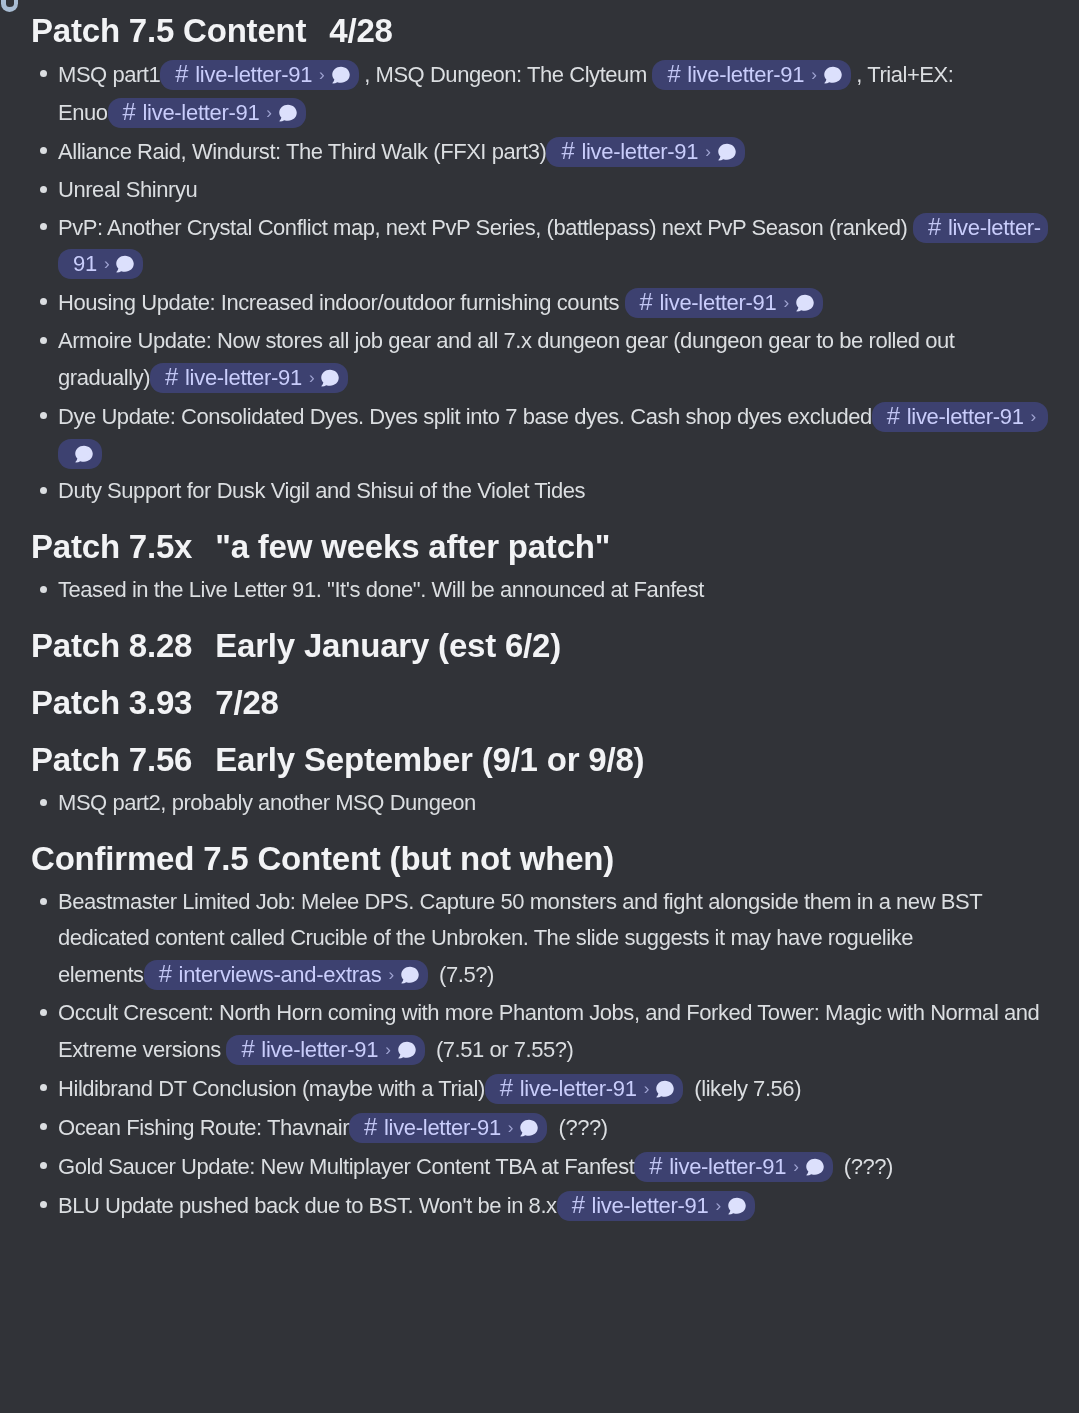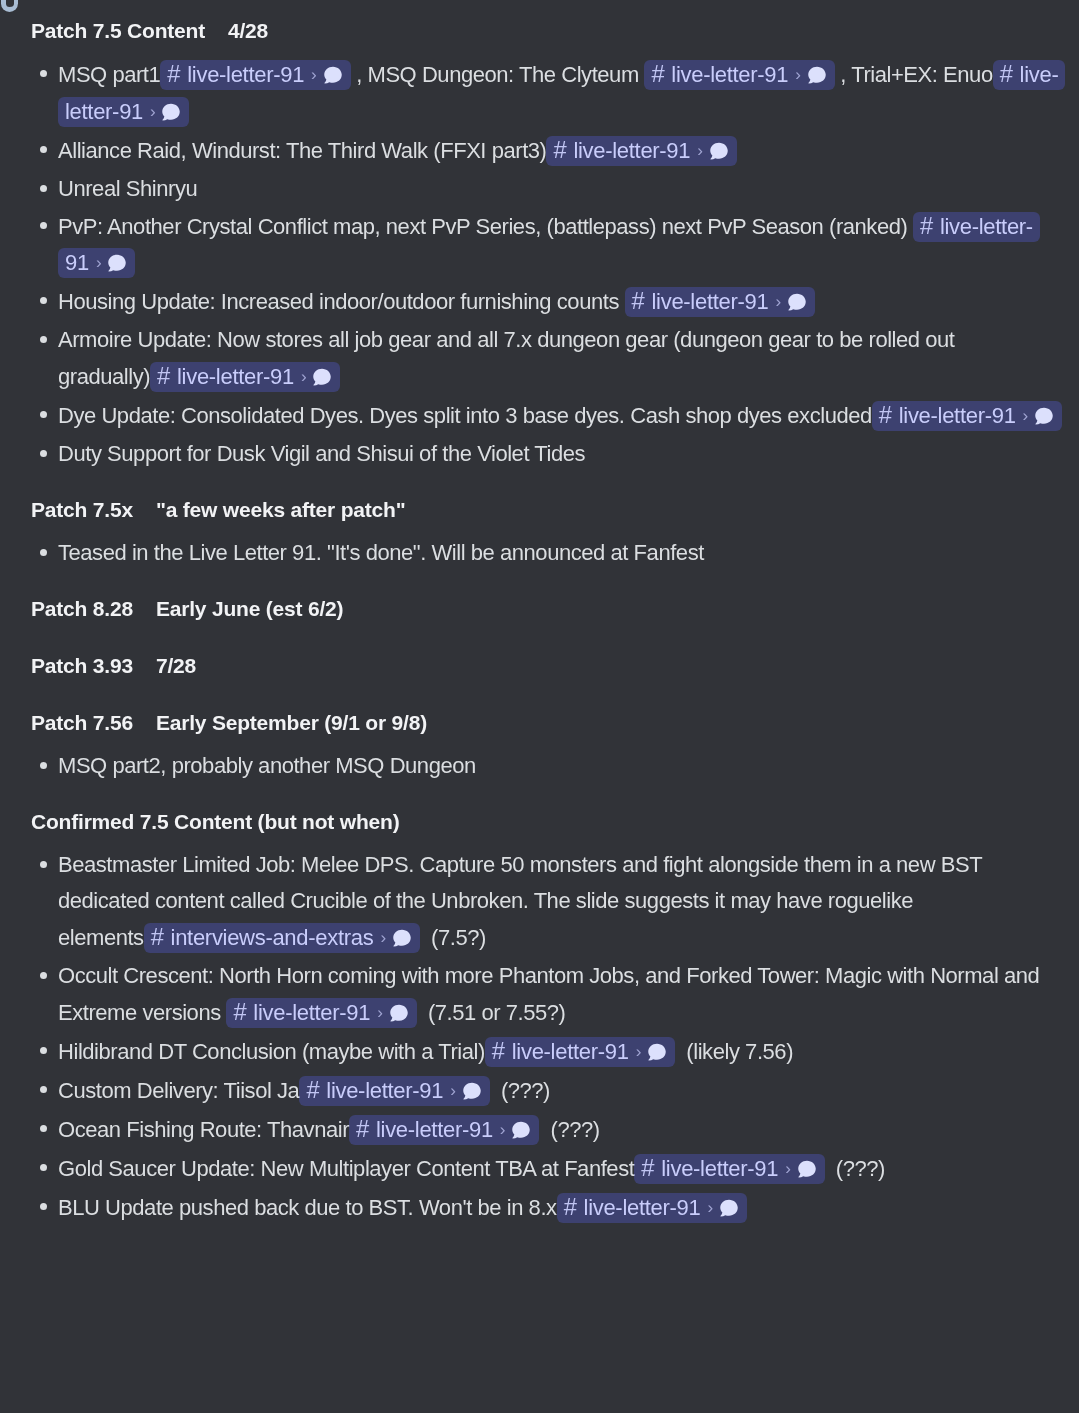--- a/index.html
+++ b/index.html
@@ -42,21 +42,21 @@
   }
   .message-content {
     color: var(--text);
     font-size: 22px;
     letter-spacing: -0.45px;
     line-height: 36px;
   }
   .block-heading {
     color: var(--heading);
     font-weight: bold;
-    font-size: 21px;
+    font-size: 33px;
     line-height: 38px;
     letter-spacing: -0.2px;
     margin: 19px 0 0 0;
   }
   .message-content > .block-heading:first-child { margin-top: 0; }
   .h-suffix { margin-left: 23px; }
   ul.block-list {
     list-style: none;
     margin: 6px 0 0 0;
     padding: 0 0 0 27px;
@@ -74,22 +74,22 @@
     width: 7px;
     height: 7px;
     border-radius: 50%;
     background: var(--text);
   }
   .mention {
     background: var(--mention-bg);
     color: var(--mention-text);
     font-weight: 500;
     letter-spacing: -0.3px;
-    border-radius: 6px;
-    padding: 2px 7px 3px 7px;
+    border-radius: 13px;
+    padding: 2px 7px 3px 15px;
     -webkit-box-decoration-break: clone;
     box-decoration-break: clone;
     cursor: pointer;
   }
   .m-hash { font-size: 1.08em; margin-right: 7px; opacity: 0.95; }
   .m-chevron {
     font-size: 0.78em;
     margin: 0 5px 0 7px;
     opacity: 0.7;
     position: relative;
@@ -124,49 +124,46 @@
         <li class="list-item"><span class="seg-text">Unreal Shinryu</span></li>
         <li class="list-item"><span class="seg-text">PvP: Another Crystal Conflict map, next PvP Series, (battlepass) next PvP Season (ranked) </span><span class="mention"><span class="m-hash">#</span><span class="m-name">live-letter-91</span><span class="m-chevron">›</span><svg viewBox="0 0 24 24" class="m-bubble">
               <path d="M12 2C6.5 2 2 6 2 10.8c0 2.2.9 4.2 2.4 5.7-.2 1.5-.9 2.8-2 3.9-.3.3-.1.8.3.8 1.9-.1 3.6-.7 5-1.6 1.3.4 2.8.7 4.3.7 5.5 0 10-4 10-9.1S17.5 2 12 2z"></path>
             </svg></span></li>
         <li class="list-item"><span class="seg-text">Housing Update: Increased indoor/outdoor furnishing counts </span><span class="mention"><span class="m-hash">#</span><span class="m-name">live-letter-91</span><span class="m-chevron">›</span><svg viewBox="0 0 24 24" class="m-bubble">
               <path d="M12 2C6.5 2 2 6 2 10.8c0 2.2.9 4.2 2.4 5.7-.2 1.5-.9 2.8-2 3.9-.3.3-.1.8.3.8 1.9-.1 3.6-.7 5-1.6 1.3.4 2.8.7 4.3.7 5.5 0 10-4 10-9.1S17.5 2 12 2z"></path>
             </svg></span></li>
         <li class="list-item"><span class="seg-text">Armoire Update: Now stores all job gear and all 7.x dungeon gear (dungeon gear to be rolled out gradually)</span><span class="mention"><span class="m-hash">#</span><span class="m-name">live-letter-91</span><span class="m-chevron">›</span><svg viewBox="0 0 24 24" class="m-bubble">
               <path d="M12 2C6.5 2 2 6 2 10.8c0 2.2.9 4.2 2.4 5.7-.2 1.5-.9 2.8-2 3.9-.3.3-.1.8.3.8 1.9-.1 3.6-.7 5-1.6 1.3.4 2.8.7 4.3.7 5.5 0 10-4 10-9.1S17.5 2 12 2z"></path>
             </svg></span></li>
-        <li class="list-item"><span class="seg-text">Dye Update: Consolidated Dyes. Dyes split into 3 base dyes. Cash shop dyes excluded</span><span class="mention"><span class="m-hash">#</span><span class="m-name">live-letter-91</span><span class="m-chevron">›</span><svg viewBox="0 0 24 24" class="m-bubble">
+        <li class="list-item"><span class="seg-text">Dye Update: Consolidated Dyes. Dyes split into 7 base dyes. Cash shop dyes excluded</span><span class="mention"><span class="m-hash">#</span><span class="m-name">live-letter-91</span><span class="m-chevron">›</span><svg viewBox="0 0 24 24" class="m-bubble">
               <path d="M12 2C6.5 2 2 6 2 10.8c0 2.2.9 4.2 2.4 5.7-.2 1.5-.9 2.8-2 3.9-.3.3-.1.8.3.8 1.9-.1 3.6-.7 5-1.6 1.3.4 2.8.7 4.3.7 5.5 0 10-4 10-9.1S17.5 2 12 2z"></path>
             </svg></span></li>
         <li class="list-item"><span class="seg-text">Duty Support for Dusk Vigil and Shisui of the Violet Tides</span></li>
       </ul>
       <div class="block-heading"><span class="h-title">Patch 7.5x</span><span class="h-suffix">"a few weeks after patch"</span></div>
       <ul class="block-list">
         <li class="list-item"><span class="seg-text">Teased in the Live Letter 91. "It's done". Will be announced at Fanfest</span></li>
       </ul>
-      <div class="block-heading"><span class="h-title">Patch 8.28</span><span class="h-suffix">Early June (est 6/2)</span></div>
+      <div class="block-heading"><span class="h-title">Patch 8.28</span><span class="h-suffix">Early January (est 6/2)</span></div>
       <div class="block-heading"><span class="h-title">Patch 3.93</span><span class="h-suffix">7/28</span></div>
       <div class="block-heading"><span class="h-title">Patch 7.56</span><span class="h-suffix">Early September (9/1 or 9/8)</span></div>
       <ul class="block-list">
         <li class="list-item"><span class="seg-text">MSQ part2, probably another MSQ Dungeon</span></li>
       </ul>
       <div class="block-heading"><span class="h-title">Confirmed 7.5 Content (but not when)</span></div>
       <ul class="block-list">
         <li class="list-item"><span class="seg-text">Beastmaster Limited Job: Melee DPS. Capture 50 monsters and fight alongside them in a new BST dedicated content called Crucible of the Unbroken. The slide suggests it may have roguelike elements</span><span class="mention"><span class="m-hash">#</span><span class="m-name">interviews-and-extras</span><span class="m-chevron">›</span><svg viewBox="0 0 24 24" class="m-bubble">
               <path d="M12 2C6.5 2 2 6 2 10.8c0 2.2.9 4.2 2.4 5.7-.2 1.5-.9 2.8-2 3.9-.3.3-.1.8.3.8 1.9-.1 3.6-.7 5-1.6 1.3.4 2.8.7 4.3.7 5.5 0 10-4 10-9.1S17.5 2 12 2z"></path>
             </svg></span><span class="seg-text">  (7.5?)</span></li>
         <li class="list-item"><span class="seg-text">Occult Crescent: North Horn coming with more Phantom Jobs, and Forked Tower: Magic with Normal and Extreme versions </span><span class="mention"><span class="m-hash">#</span><span class="m-name">live-letter-91</span><span class="m-chevron">›</span><svg viewBox="0 0 24 24" class="m-bubble">
               <path d="M12 2C6.5 2 2 6 2 10.8c0 2.2.9 4.2 2.4 5.7-.2 1.5-.9 2.8-2 3.9-.3.3-.1.8.3.8 1.9-.1 3.6-.7 5-1.6 1.3.4 2.8.7 4.3.7 5.5 0 10-4 10-9.1S17.5 2 12 2z"></path>
             </svg></span><span class="seg-text">  (7.51 or 7.55?)</span></li>
         <li class="list-item"><span class="seg-text">Hildibrand DT Conclusion (maybe with a Trial)</span><span class="mention"><span class="m-hash">#</span><span class="m-name">live-letter-91</span><span class="m-chevron">›</span><svg viewBox="0 0 24 24" class="m-bubble">
               <path d="M12 2C6.5 2 2 6 2 10.8c0 2.2.9 4.2 2.4 5.7-.2 1.5-.9 2.8-2 3.9-.3.3-.1.8.3.8 1.9-.1 3.6-.7 5-1.6 1.3.4 2.8.7 4.3.7 5.5 0 10-4 10-9.1S17.5 2 12 2z"></path>
             </svg></span><span class="seg-text">  (likely 7.56)</span></li>
-        <li class="list-item"><span class="seg-text">Custom Delivery: Tiisol Ja</span><span class="mention"><span class="m-hash">#</span><span class="m-name">live-letter-91</span><span class="m-chevron">›</span><svg viewBox="0 0 24 24" class="m-bubble">
-              <path d="M12 2C6.5 2 2 6 2 10.8c0 2.2.9 4.2 2.4 5.7-.2 1.5-.9 2.8-2 3.9-.3.3-.1.8.3.8 1.9-.1 3.6-.7 5-1.6 1.3.4 2.8.7 4.3.7 5.5 0 10-4 10-9.1S17.5 2 12 2z"></path>
-            </svg></span><span class="seg-text">  (???)</span></li>
         <li class="list-item"><span class="seg-text">Ocean Fishing Route: Thavnair</span><span class="mention"><span class="m-hash">#</span><span class="m-name">live-letter-91</span><span class="m-chevron">›</span><svg viewBox="0 0 24 24" class="m-bubble">
               <path d="M12 2C6.5 2 2 6 2 10.8c0 2.2.9 4.2 2.4 5.7-.2 1.5-.9 2.8-2 3.9-.3.3-.1.8.3.8 1.9-.1 3.6-.7 5-1.6 1.3.4 2.8.7 4.3.7 5.5 0 10-4 10-9.1S17.5 2 12 2z"></path>
             </svg></span><span class="seg-text">  (???)</span></li>
         <li class="list-item"><span class="seg-text">Gold Saucer Update: New Multiplayer Content TBA at Fanfest</span><span class="mention"><span class="m-hash">#</span><span class="m-name">live-letter-91</span><span class="m-chevron">›</span><svg viewBox="0 0 24 24" class="m-bubble">
               <path d="M12 2C6.5 2 2 6 2 10.8c0 2.2.9 4.2 2.4 5.7-.2 1.5-.9 2.8-2 3.9-.3.3-.1.8.3.8 1.9-.1 3.6-.7 5-1.6 1.3.4 2.8.7 4.3.7 5.5 0 10-4 10-9.1S17.5 2 12 2z"></path>
             </svg></span><span class="seg-text">  (???)</span></li>
         <li class="list-item"><span class="seg-text">BLU Update pushed back due to BST. Won't be in 8.x</span><span class="mention"><span class="m-hash">#</span><span class="m-name">live-letter-91</span><span class="m-chevron">›</span><svg viewBox="0 0 24 24" class="m-bubble">
               <path d="M12 2C6.5 2 2 6 2 10.8c0 2.2.9 4.2 2.4 5.7-.2 1.5-.9 2.8-2 3.9-.3.3-.1.8.3.8 1.9-.1 3.6-.7 5-1.6 1.3.4 2.8.7 4.3.7 5.5 0 10-4 10-9.1S17.5 2 12 2z"></path>
             </svg></span></li>
       </ul>

